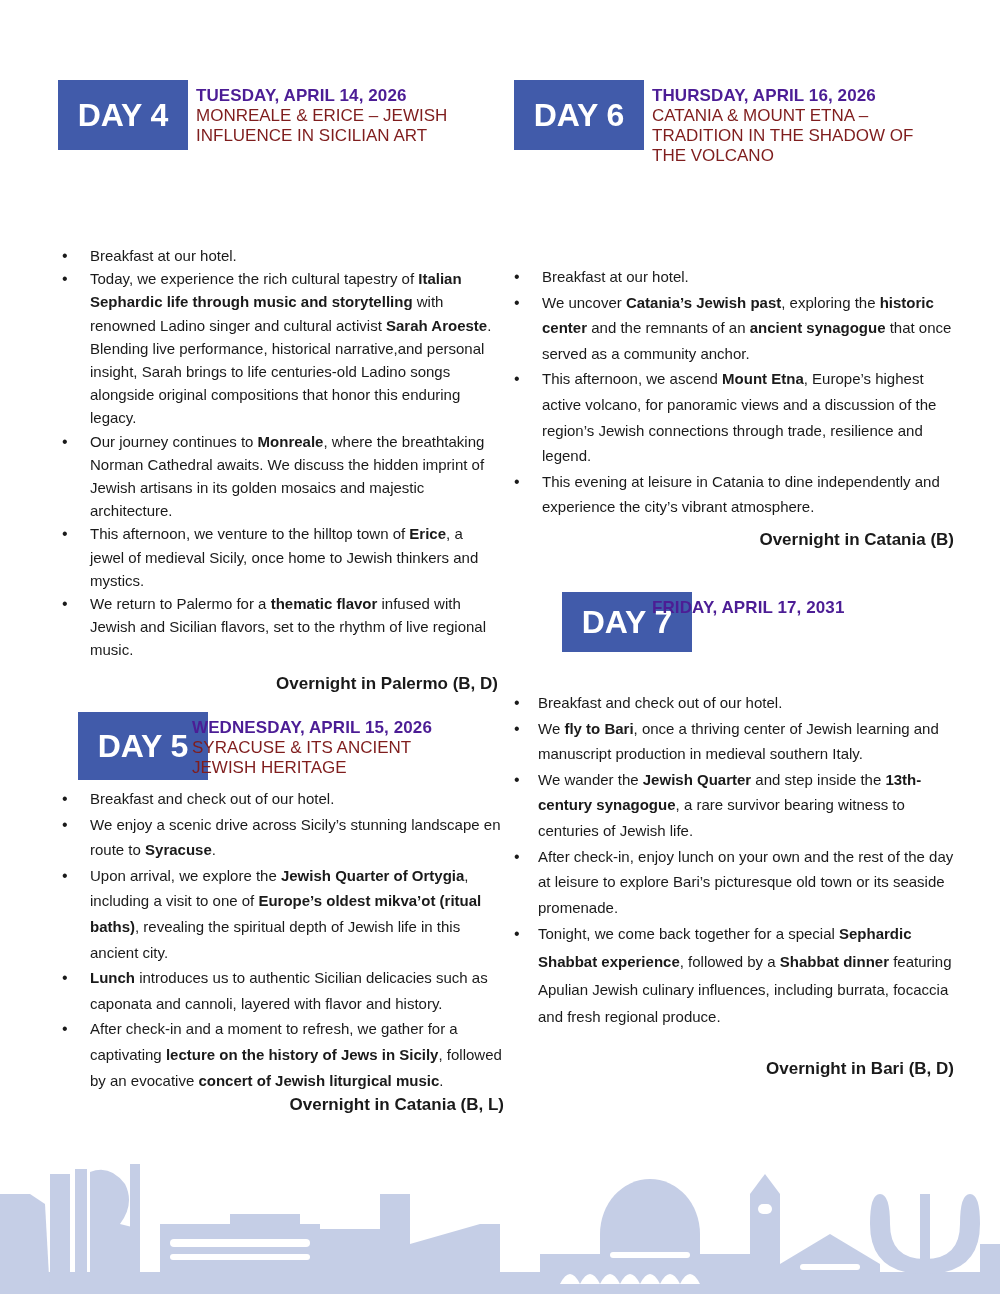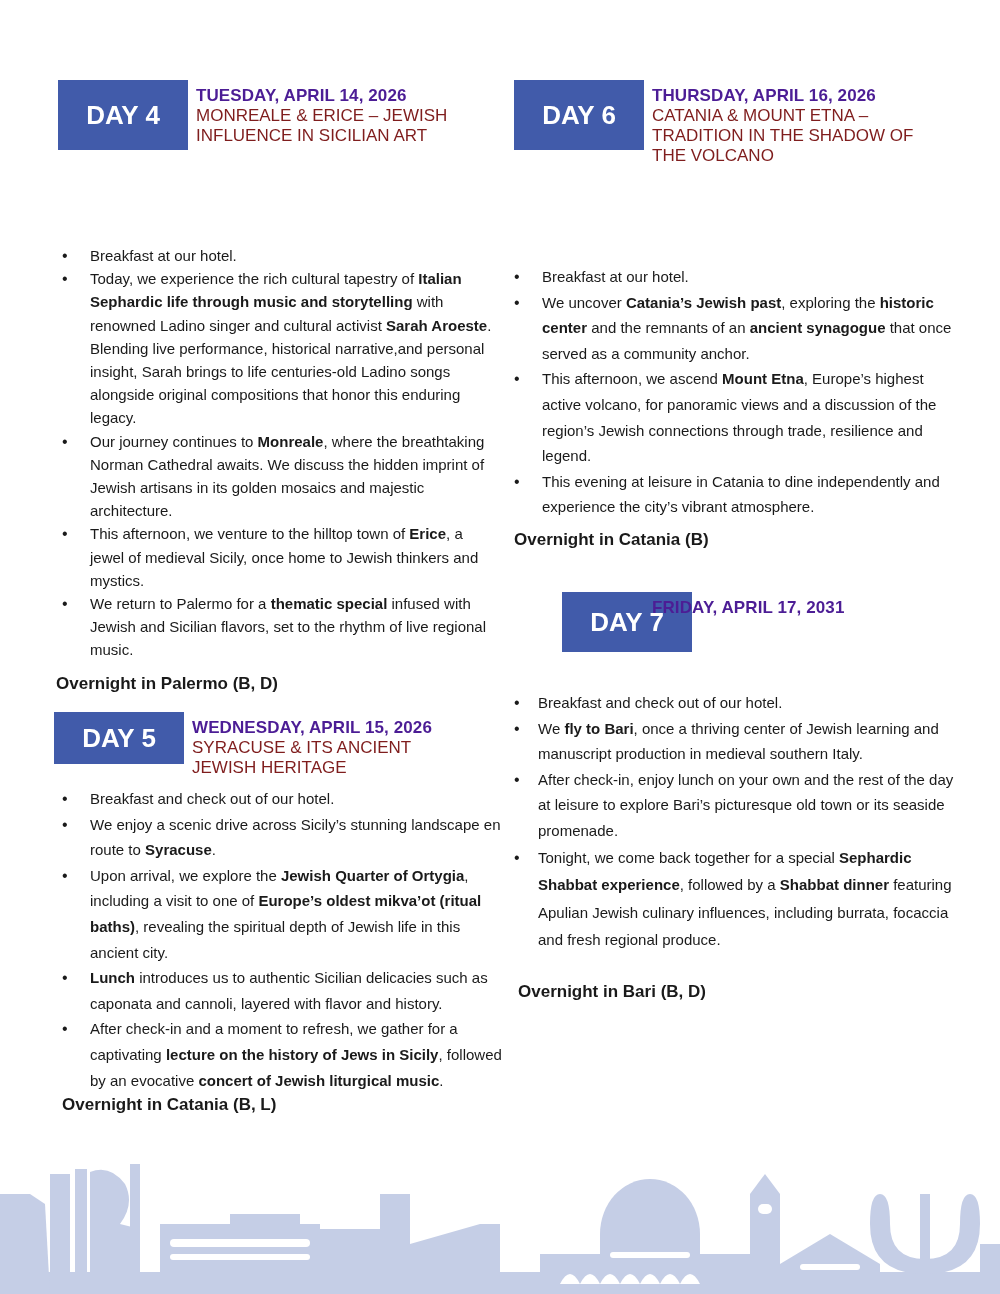--- a/index.html
+++ b/index.html
@@ -1,36 +1,36 @@
 <!DOCTYPE html>
 <html><head>
 <meta charset="utf-8">
 <style>
   html, body { margin: 0; padding: 0; background: #ffffff; }
   body { width: 1000px; height: 1294px; position: relative; overflow: hidden;
          font-family: "Liberation Sans", "DejaVu Sans", sans-serif; color: #1a1a1a; }
   .day-block { position: absolute; }
   .day-header { position: relative; height: 70px; }
   .day-box { position: absolute; left: 0; top: 0; width: 130px; height: 70px; background: #415BAA;
-             color: #fff; font-weight: bold; font-size: 26px; display: flex; align-items: center; justify-content: center; }
+             color: #fff; font-weight: bold; font-size: 32px; display: flex; align-items: center; justify-content: center; }
   .day-meta { position: absolute; left: 138px; top: 6px; line-height: 20px; }
   .day-date { font-weight: bold; font-size: 17px; color: #4c1d95; letter-spacing: 0.1px; }
   .day-title { font-size: 17px; color: #7f1d1d; white-space: pre-line; }
   ul.items { list-style: none; margin: 0; padding: 0; }
   ul.items li { position: relative; padding-left: 32px; font-size: 15px; line-height: 23.2px; }
   ul.items li::before { content: "•"; position: absolute; left: 4px; top: 0; font-size: 16px; }
-  .overnight { font-weight: bold; font-size: 17px; }
+  .overnight { font-weight: bold; font-size: 17px; text-align: right; }
   b { font-weight: bold; }
 
   #day4 { left: 58px; top: 80px; width: 440px; }
   #day4 ul { margin-top: 94px; margin-left: 0; }
   #day4 .overnight { margin-top: 12px; margin-left: -2px; }
 
   #day5 { left: 54px; top: 712px; width: 450px; }
-  #day5 .day-box { width: 130px; height: 52px; }
+  #day5 .day-box { width: 130px; height: 68px; margin-left: 24px; }
   #day5 ul { margin-top: 4px; margin-left: 4px; }
   #day5 ul li { line-height: 25.6px; }
   #day5 .overnight { margin-top: 2px; margin-left: 8px; position: relative; z-index: 3; }
 
   #day6 { left: 514px; top: 80px; width: 440px; }
   #day6 .day-box { width: 130px; height: 70px; }
   #day6 ul { margin-top: 114px; margin-left: -4px; }
   #day6 ul li { line-height: 25.6px; }
   #day6 .overnight { margin-top: 10px; margin-left: 0; }
 
@@ -54,21 +54,21 @@
       <div class="day-date">TUESDAY, APRIL 14, 2026</div>
       <div class="day-title">MONREALE &amp; ERICE – JEWISH
 INFLUENCE IN SICILIAN ART</div>
     </div>
   </div>
   <ul class="items">
       <li><span>Breakfast at our hotel.</span></li>
       <li><span>Today, we experience the rich cultural tapestry of </span><b>Italian Sephardic life through music and storytelling</b><span> with renowned Ladino singer and cultural activist </span><b>Sarah Aroeste</b><span>. Blending live performance, historical narrative,and personal insight, Sarah brings to life centuries-old Ladino songs alongside original compositions that honor this enduring legacy.</span></li>
       <li><span>Our journey continues to </span><b>Monreale</b><span>, where the breathtaking Norman Cathedral awaits. We discuss the hidden imprint of Jewish artisans in its golden mosaics and majestic architecture.</span></li>
       <li><span>This afternoon, we venture to the hilltop town of </span><b>Erice</b><span>, a jewel of medieval Sicily, once home to Jewish thinkers and mystics.</span></li>
-      <li><span>We return to Palermo for a </span><b>thematic special</b><span> infused with Jewish and Sicilian flavors, set to the rhythm of live regional music.</span></li>
+      <li><span>We return to Palermo for a </span><b>thematic flavor</b><span> infused with Jewish and Sicilian flavors, set to the rhythm of live regional music.</span></li>
     </ul>
   <div class="overnight">Overnight in Palermo (B, D)</div>
 </section>
 
 <section class="day-block" id="day5">
   <div class="day-header">
     <div class="day-box">DAY 5</div>
     <div class="day-meta">
       <div class="day-date">WEDNESDAY, APRIL 15, 2026</div>
       <div class="day-title">SYRACUSE &amp; ITS ANCIENT
@@ -107,20 +107,21 @@
 <section class="day-block" id="day7">
   <div class="day-header">
     <div class="day-box">DAY 7</div>
     <div class="day-meta">
       <div class="day-date">FRIDAY, APRIL 17, 2031</div>
     </div>
   </div>
   <ul class="items">
       <li><span> Breakfast and check out of our hotel.</span></li>
       <li><span> We </span><b>fly to Bari</b><span>, once a thriving center of Jewish learning and manuscript production in medieval southern Italy.</span></li>
+      <li><span> We wander the </span><b>Jewish Quarter</b><span> and step inside the </span><b>13th-century synagogue</b><span>, a rare survivor bearing witness to centuries of Jewish life.</span></li>
       <li><span> After check-in, enjoy lunch on your own and the rest of the day at leisure to explore Bari’s picturesque old town or its seaside promenade.</span></li>
       <li class="loose"><span> Tonight, we come back together for a special </span><b>Sephardic Shabbat experience</b><span>, followed by a </span><b>Shabbat dinner</b><span> featuring Apulian Jewish culinary influences, including burrata, focaccia and fresh regional produce.</span></li>
     </ul>
   <div class="overnight">Overnight in Bari (B, D)</div>
 </section>
 
 <svg class="skyline" viewBox="0 0 1000 140" preserveAspectRatio="none">
   <g fill="#C5CEE6">
 
     <rect x="0" y="118" width="1000" height="22"></rect>

